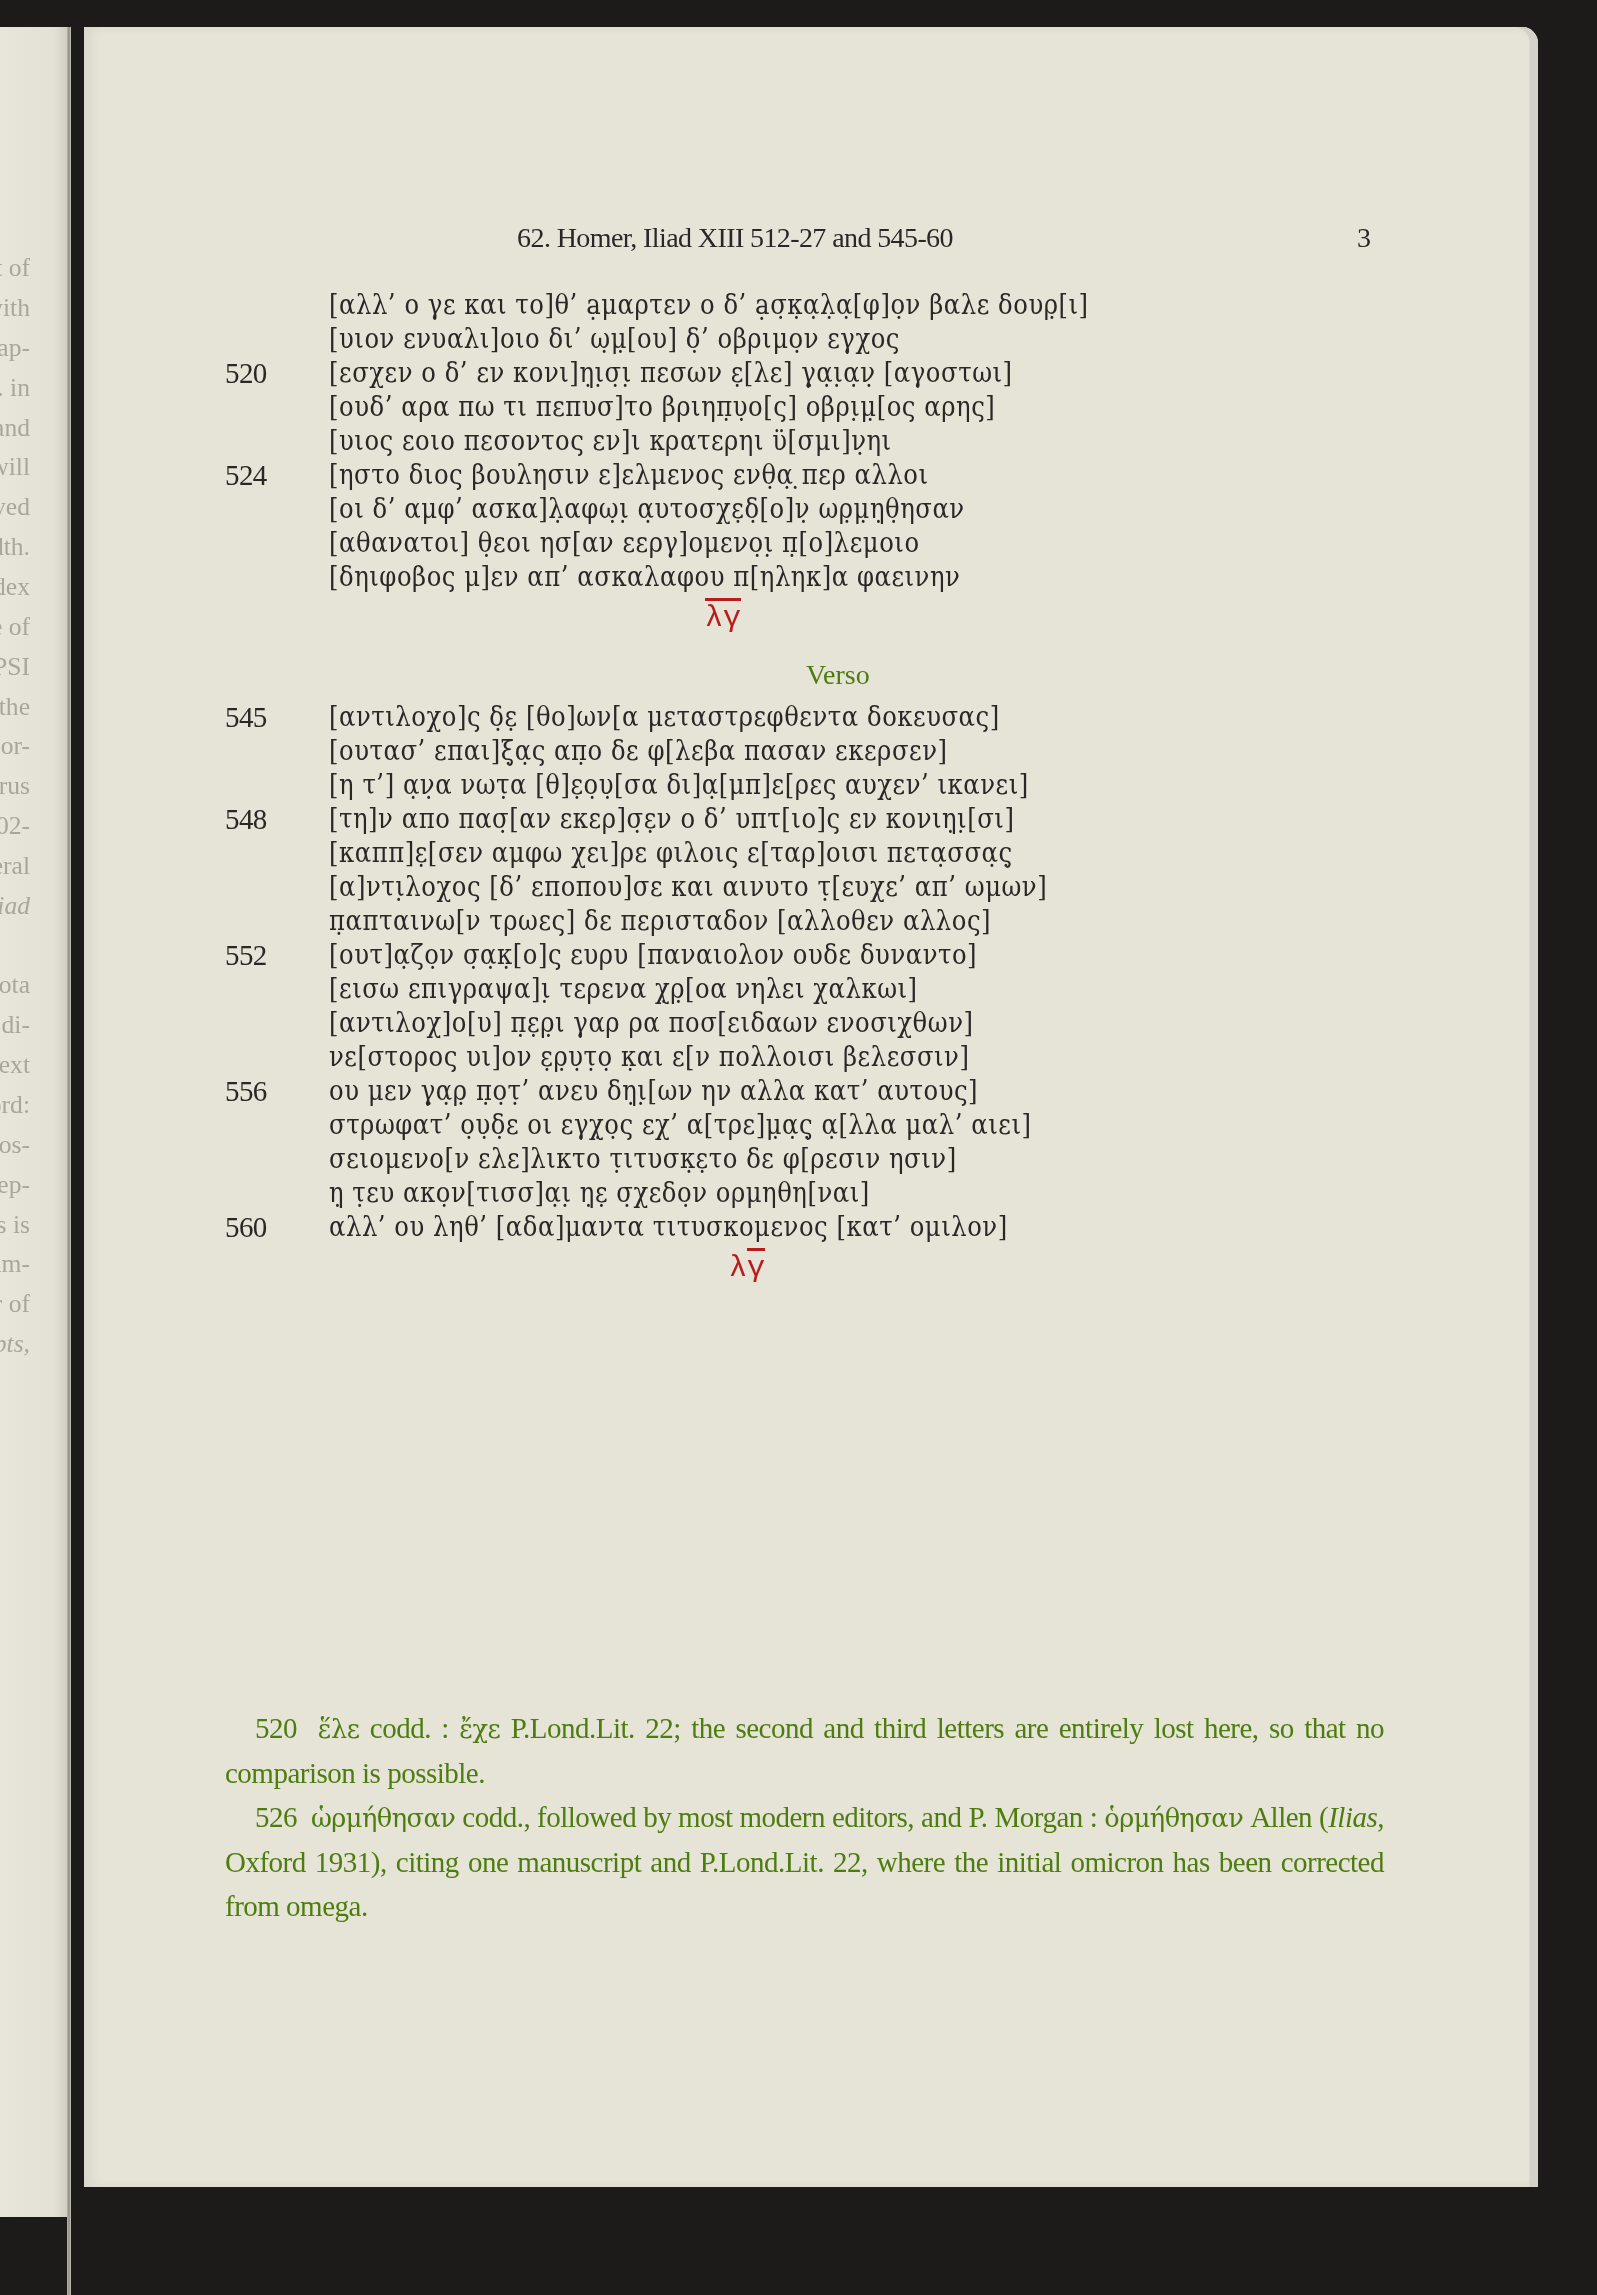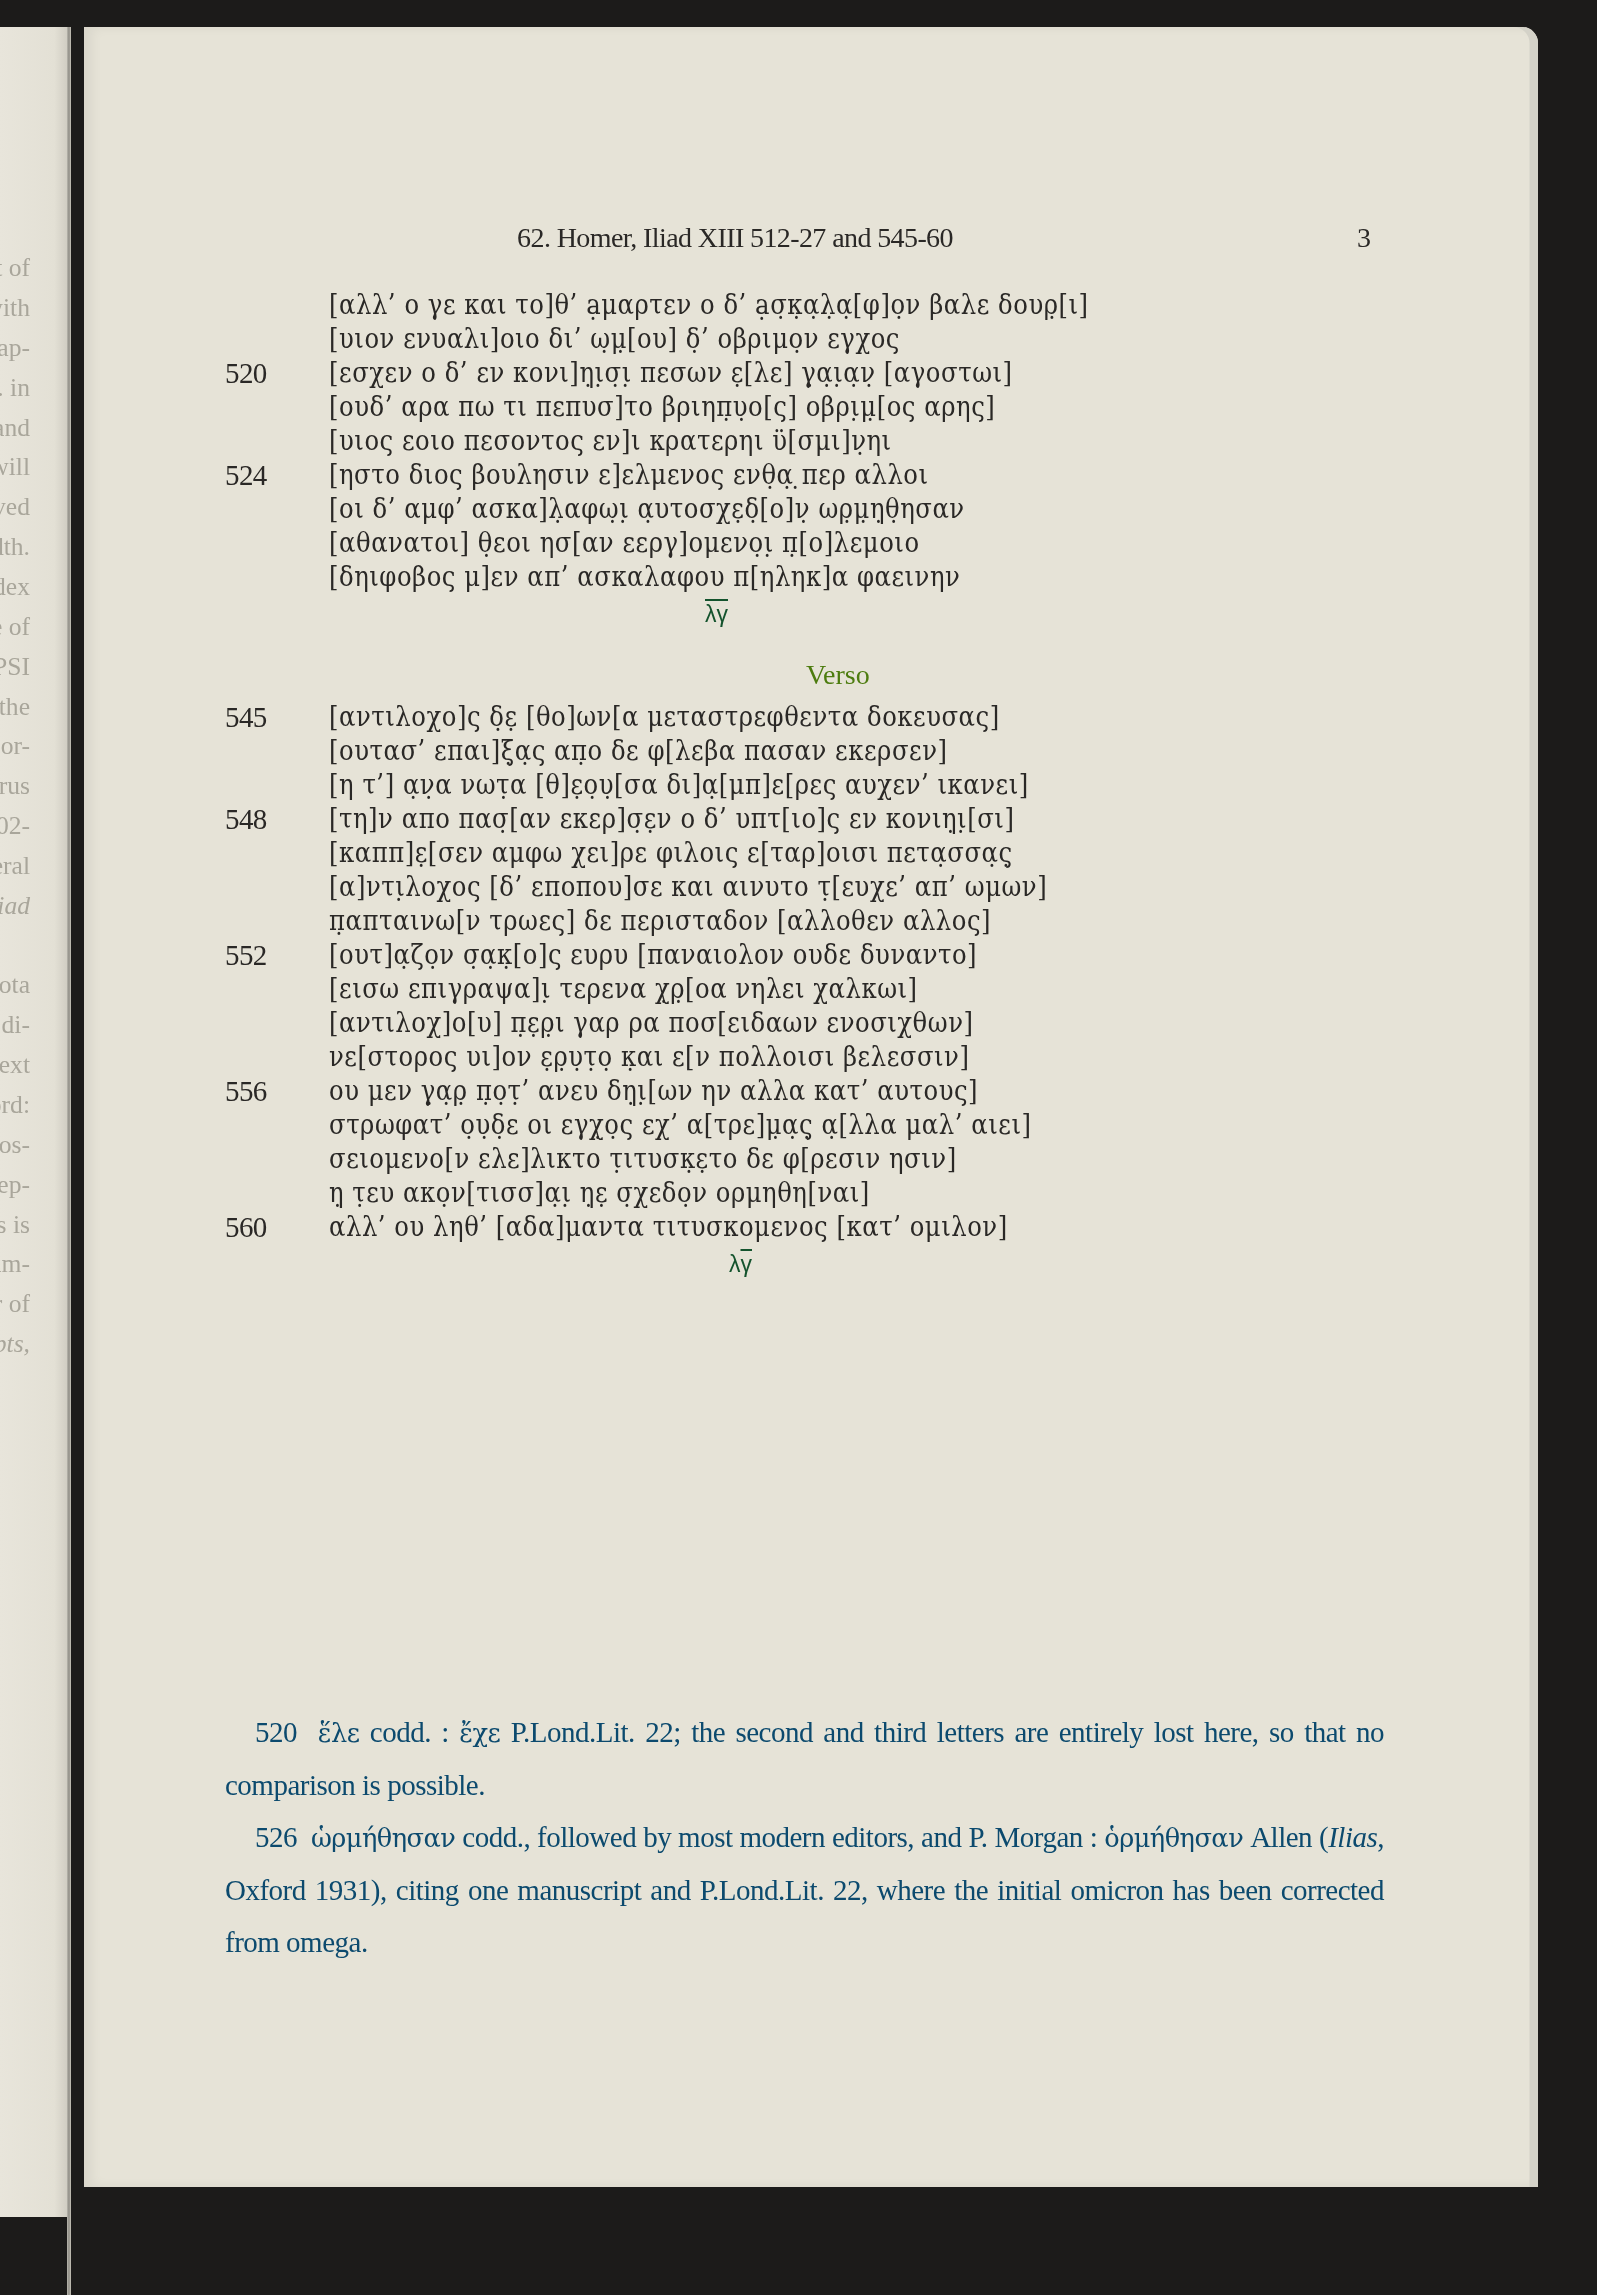--- a/index.html
+++ b/index.html
@@ -52,34 +52,34 @@
     position: absolute; left: 245px; top: 0;
     font-family: "DejaVu Serif", serif; font-size: 27px; color: #2a2826;
     white-space: nowrap; transform: scaleX(0.9); transform-origin: left top;
     letter-spacing: 0.6px;
   }
   .stichometric {
     position: relative; height: 55px;
   }
   .stichometric span {
     position: absolute; top: 6px;
-    font-family: Liberation Sans, sans-serif; font-size: 23px; color: #14532d;
+    font-family: Liberation Mono, monospace; font-size: 30px; color: #b91c1c;
   }
   .overline { text-decoration: overline; }
   .verso {
     position: relative; height: 51px;
   }
   .verso span {
     position: absolute; left: 722px; top: 8.5px;
     font-family: "Liberation Serif", serif; font-size: 28px; color: #4d7c0f;
   }
   .notes {
     position: absolute; top: 1679px; left: 141px; width: 1159px;
-    font-family: "Liberation Serif", serif; font-size: 29px; color: #0c4a6e;
-    line-height: 52px; text-align: justify; letter-spacing: -0.5px;
+    font-family: "Liberation Serif", serif; font-size: 29px; color: #4d7c0f;
+    line-height: 44px; text-align: justify; letter-spacing: -0.5px;
   }
   .notes p { margin: 0; text-indent: 30px; }
   .notes .gr { font-family: "DejaVu Serif", serif; font-size: 25.6px; }
   .notes i { font-style: italic; }
 </style>
 </head>
 <body>
 
 <div class="left-page" id="leftPage">
     <span class="left-frag" style="top: 228px;">a text of</span>

